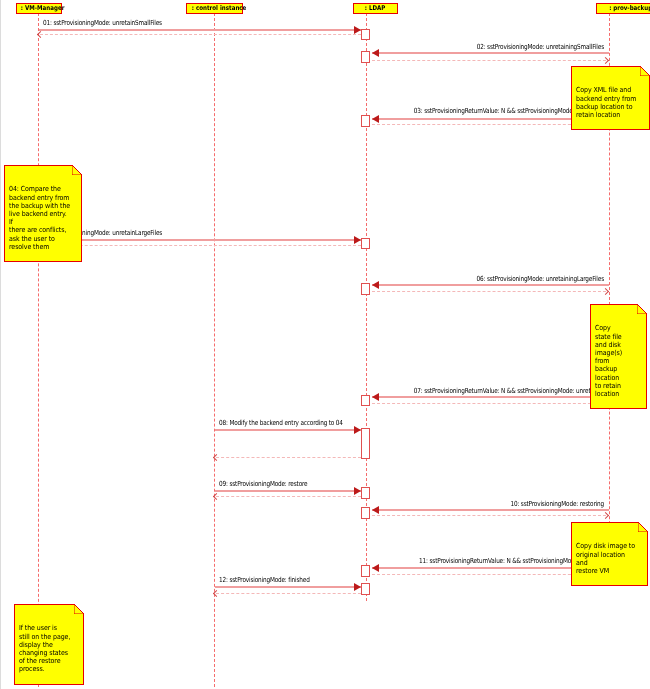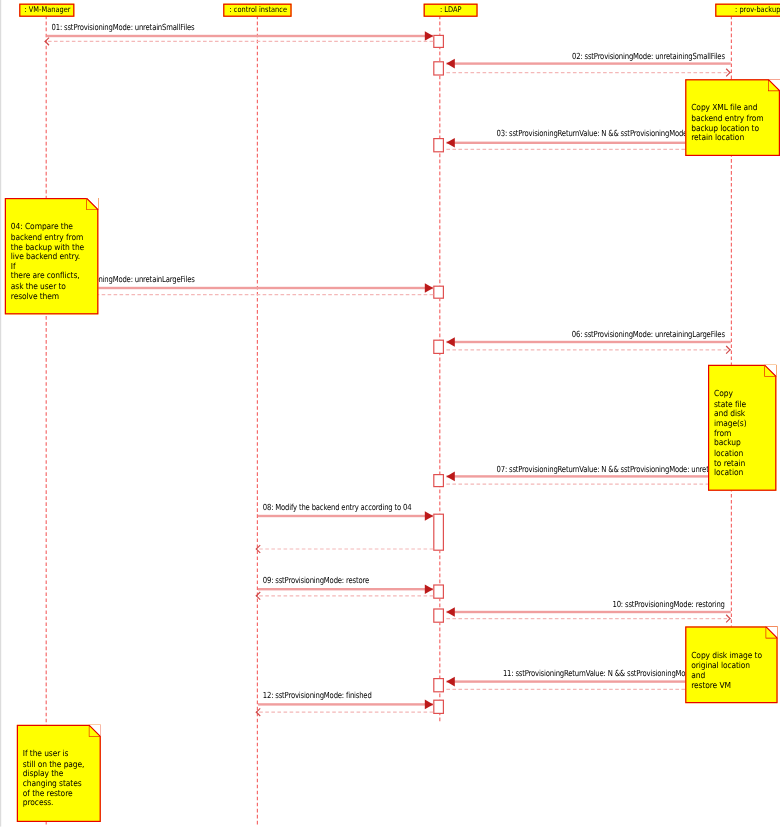--- a/index.html
+++ b/index.html
@@ -3,21 +3,21 @@
 <meta charset="utf-8">
 <style>
   html,body{margin:0;padding:0;background:#fff}
   .canvas{position:relative;width:650px;height:689px;background:#ffffff;overflow:hidden;
           font-family:"DejaVu Sans",sans-serif;border-left:1px solid #dcdcdc;box-sizing:border-box}
   *{box-sizing:border-box}
 
   .lifeline{position:absolute;width:0;border-left:1px dashed #f56b6b}
 
   .head{position:absolute;top:3px;height:11px;background:#ffff00;border:1px solid #e60000;
-        color:#000;font-size:6.5px;font-weight:normal;text-align:center;line-height:9px;white-space:nowrap}
+        color:#000;font-size:6.5px;font-weight:bold;text-align:center;line-height:9px;white-space:nowrap}
   .head span{display:inline-block;transform:scaleX(0.85);transform-origin:center center}
 
   .act{position:absolute;left:360px;width:9px;background:#ffffff;border:1px solid #e05050}
 
   .msg-label{position:absolute;color:#000;font-size:7px;letter-spacing:-0.2px;white-space:nowrap;
              transform:scaleX(0.82);transform-origin:left center}
   .msg-label.r{text-align:right;transform-origin:right center}
 
   .call{position:absolute;height:0;border-top:2px solid #f0９e9e;border-top:2px solid #f09e9e}
   .ret{position:absolute;height:0;border-top:1px dashed #f4b8b8}

